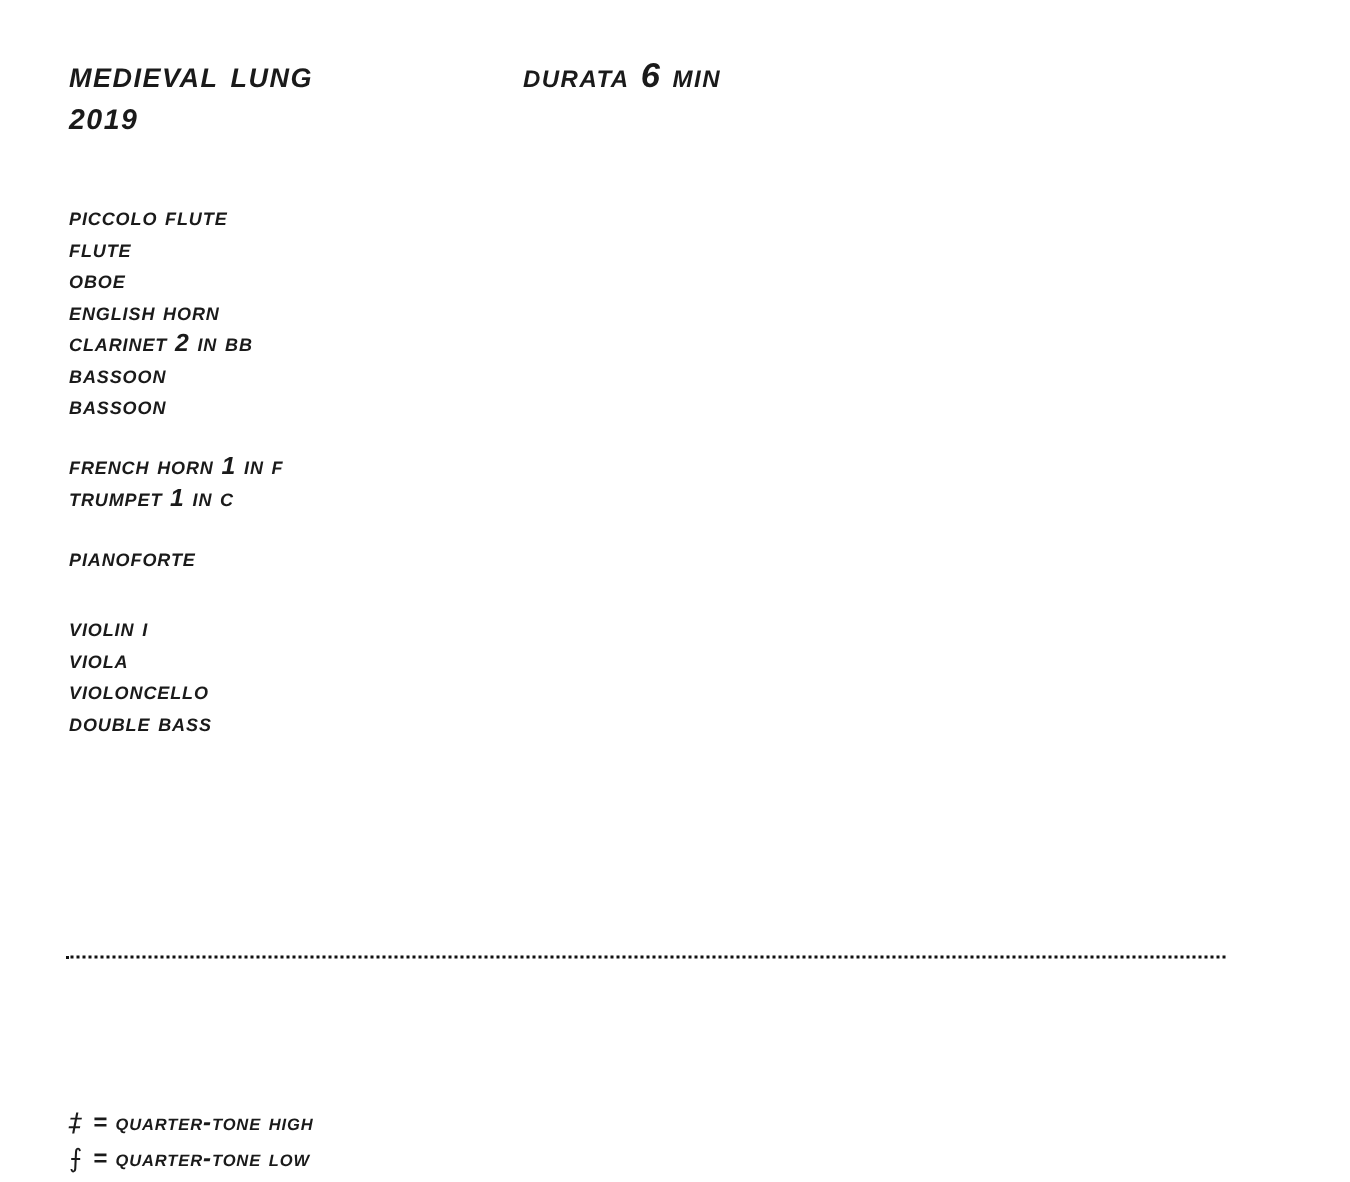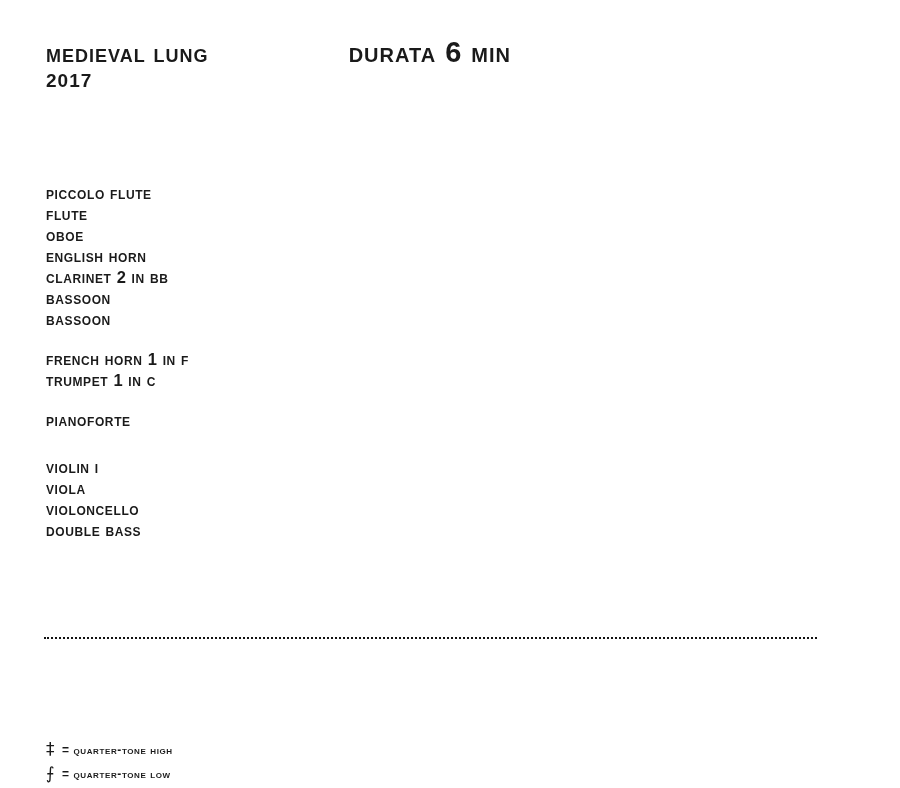--- a/index.html
+++ b/index.html
@@ -13,60 +13,60 @@
     font-family: "Liberation Sans", sans-serif;
     color: #1a1a1a;
     position: relative;
     overflow: hidden;
   }
   .page {
     position: relative;
     width: 900px;
     height: 579px;
     padding: 0;
+    font-style: italic;
   }
   .header-row {
     position: absolute;
     top: 36px;
     left: 46px;
     width: 820px;
     display: flex;
     align-items: baseline;
   }
   .title {
     font-size: 25px;
     font-variant: small-caps;
     text-transform: lowercase;
     font-weight: bold;
     letter-spacing: 1px;
     white-space: nowrap;
   }
   .duration {
-    font-size: 29px;
+    font-size: 23px;
     font-variant: small-caps;
     text-transform: lowercase;
     font-weight: bold;
     letter-spacing: 1px;
     margin-left: 140px;
     white-space: nowrap;
   }
   .year {
     position: absolute;
     top: 70px;
     left: 46px;
     font-size: 19px;
     font-weight: bold;
     letter-spacing: 1px;
   }
   .instrument-list {
     position: absolute;
     left: 46px;
     top: 135px;
     width: 800px;
-    margin-top: 48px;
   }
   .group {
     margin-bottom: 19px;
   }
   .group:last-child {
     margin-bottom: 0;
   }
   .inst {
     font-size: 16.5px;
     font-variant: small-caps;
@@ -97,38 +97,38 @@
   .legend-glyph {
     font-family: "DejaVu Sans", sans-serif;
     font-size: 17px;
     width: 16px;
     display: inline-block;
     line-height: 17px;
     position: relative;
     top: 1px;
   }
   .legend-text {
-    font-size: 12px;
+    font-size: 16px;
     font-variant: small-caps;
     text-transform: lowercase;
     font-weight: bold;
     letter-spacing: 0.6px;
   }
 </style>
 </head>
 <body>
 
 <div class="page">
 
   <div class="header-row">
     <div class="title">Medieval Lung</div>
     <div class="duration">Durata 6 min</div>
   </div>
 
-  <div class="year">2017</div>
+  <div class="year">2019</div>
 
   <div class="instrument-list">
 
     <div class="group">
       <div class="inst">Piccolo Flute</div>
       <div class="inst">Flute</div>
       <div class="inst">Oboe</div>
       <div class="inst">English Horn</div>
       <div class="inst">Clarinet 2 in Bb</div>
       <div class="inst">Bassoon</div>

